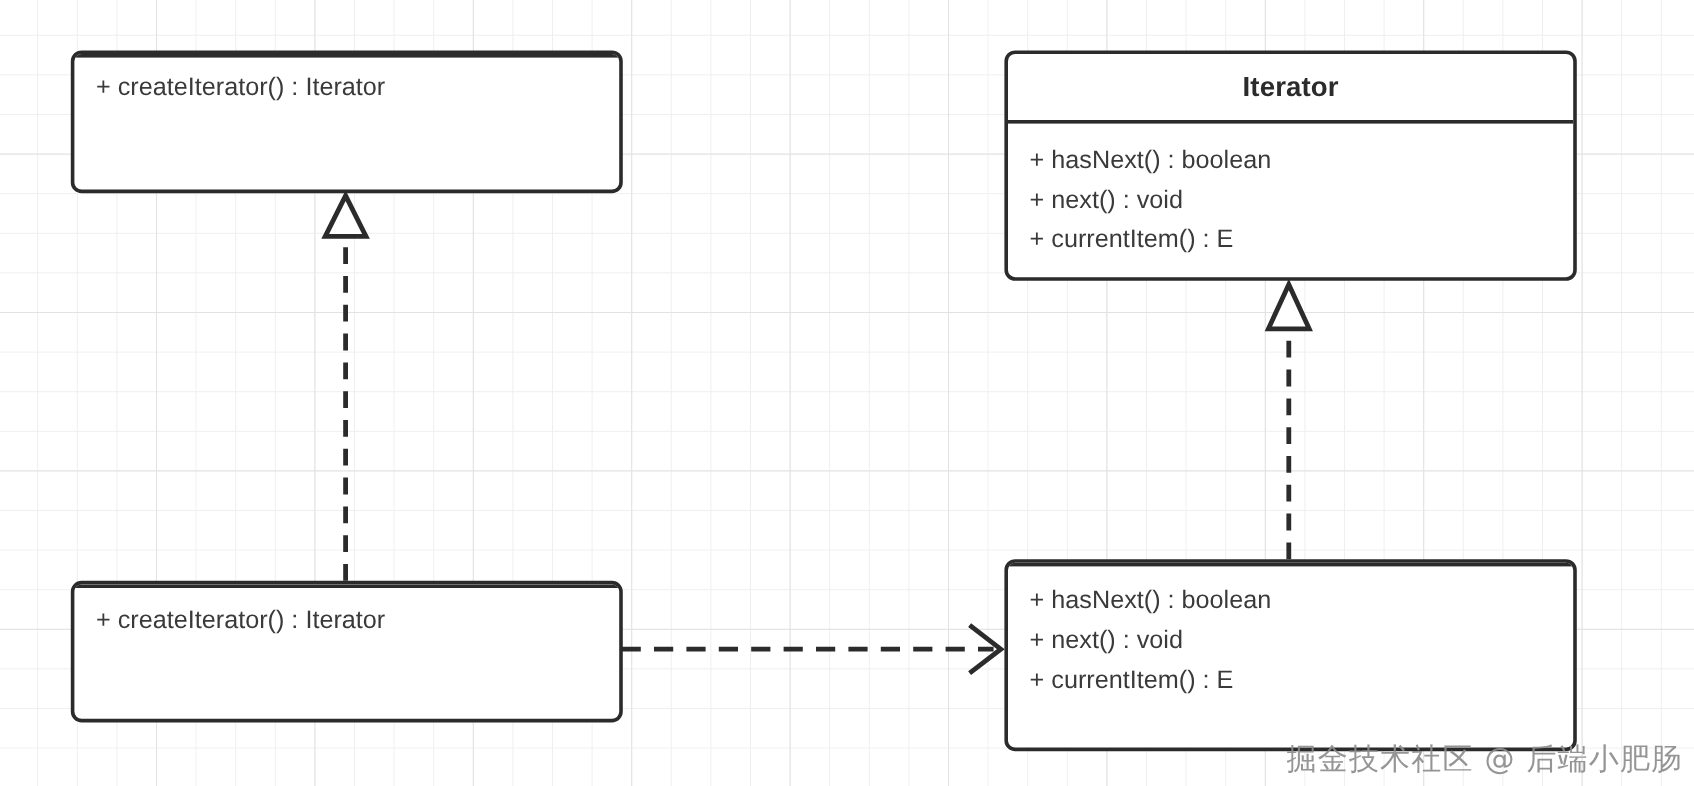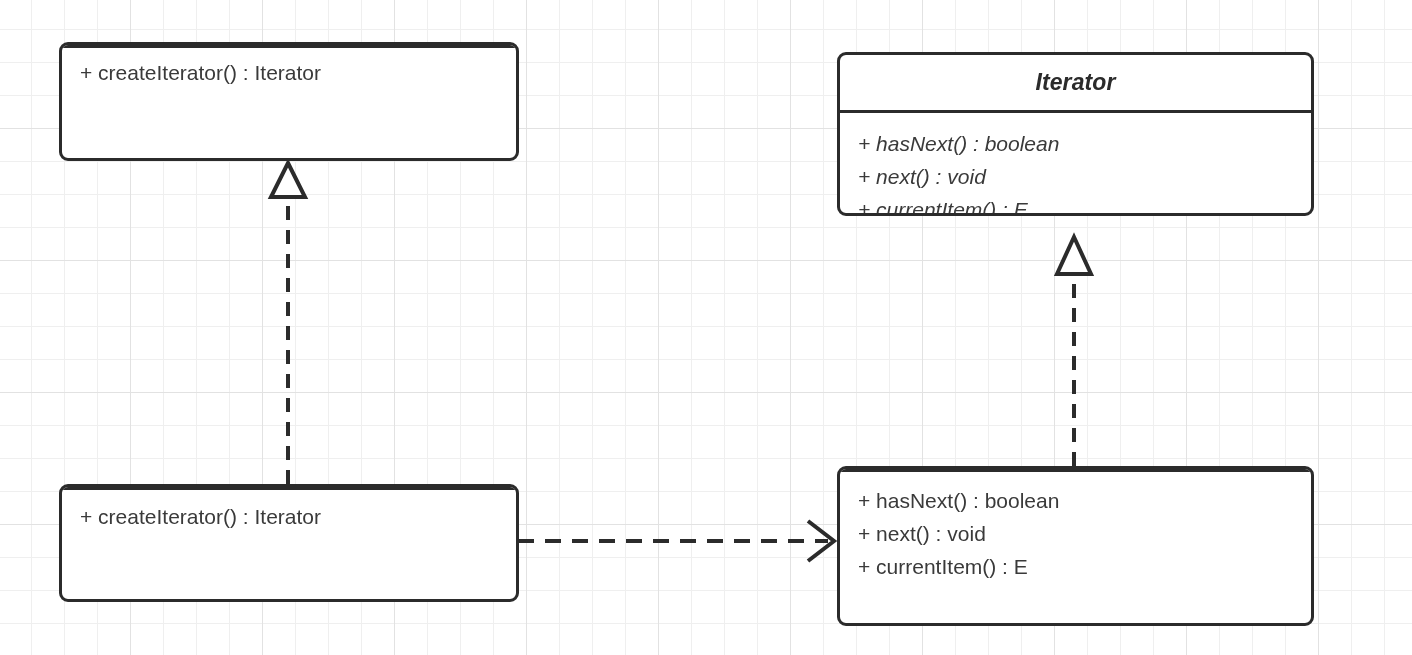--- a/index.html
+++ b/index.html
@@ -72,21 +72,21 @@
     line-height: 33px;
     color: #3a3a3a;
     white-space: nowrap;
   }
 
   
   #box-aggregate          { left: 59px;  top: 42px;  width: 460px; height: 119px; }
   #box-aggregate .class-title   { height: 62px; }
   #box-aggregate .class-members { height: 51px; padding-top: 8px; }
 
-  #box-iterator           { left: 837px; top: 52px;  width: 477px; height: 164px; font-style: italic; }
+  #box-iterator           { left: 837px; top: 42px;  width: 477px; height: 192px; }
   #box-iterator .class-title    { height: 55px; }
   #box-iterator .class-members  { height: 131px; padding-top: 14px; }
 
   #box-concrete-aggregate { left: 59px;  top: 484px; width: 460px; height: 118px; }
   #box-concrete-aggregate .class-title   { height: 57px; }
   #box-concrete-aggregate .class-members { height: 55px; padding-top: 10px; }
 
   #box-concrete-iterator  { left: 837px; top: 466px; width: 477px; height: 160px; }
   #box-concrete-iterator .class-title    { height: 54px; }
   #box-concrete-iterator .class-members  { height: 100px; padding-top: 12px; }
@@ -163,14 +163,15 @@
 
   <div class="uml-class" id="box-concrete-iterator">
     <div class="class-divider"></div>
     <div class="class-members">
       <div class="member-row">+ hasNext() : boolean</div>
       <div class="member-row">+ next() : void</div>
       <div class="member-row">+ currentItem() : E</div>
     </div>
   </div>
 
+  <div id="watermark">掘金技术社区 @ 后端小肥肠</div>
 
 </div>
 
 </body></html>

